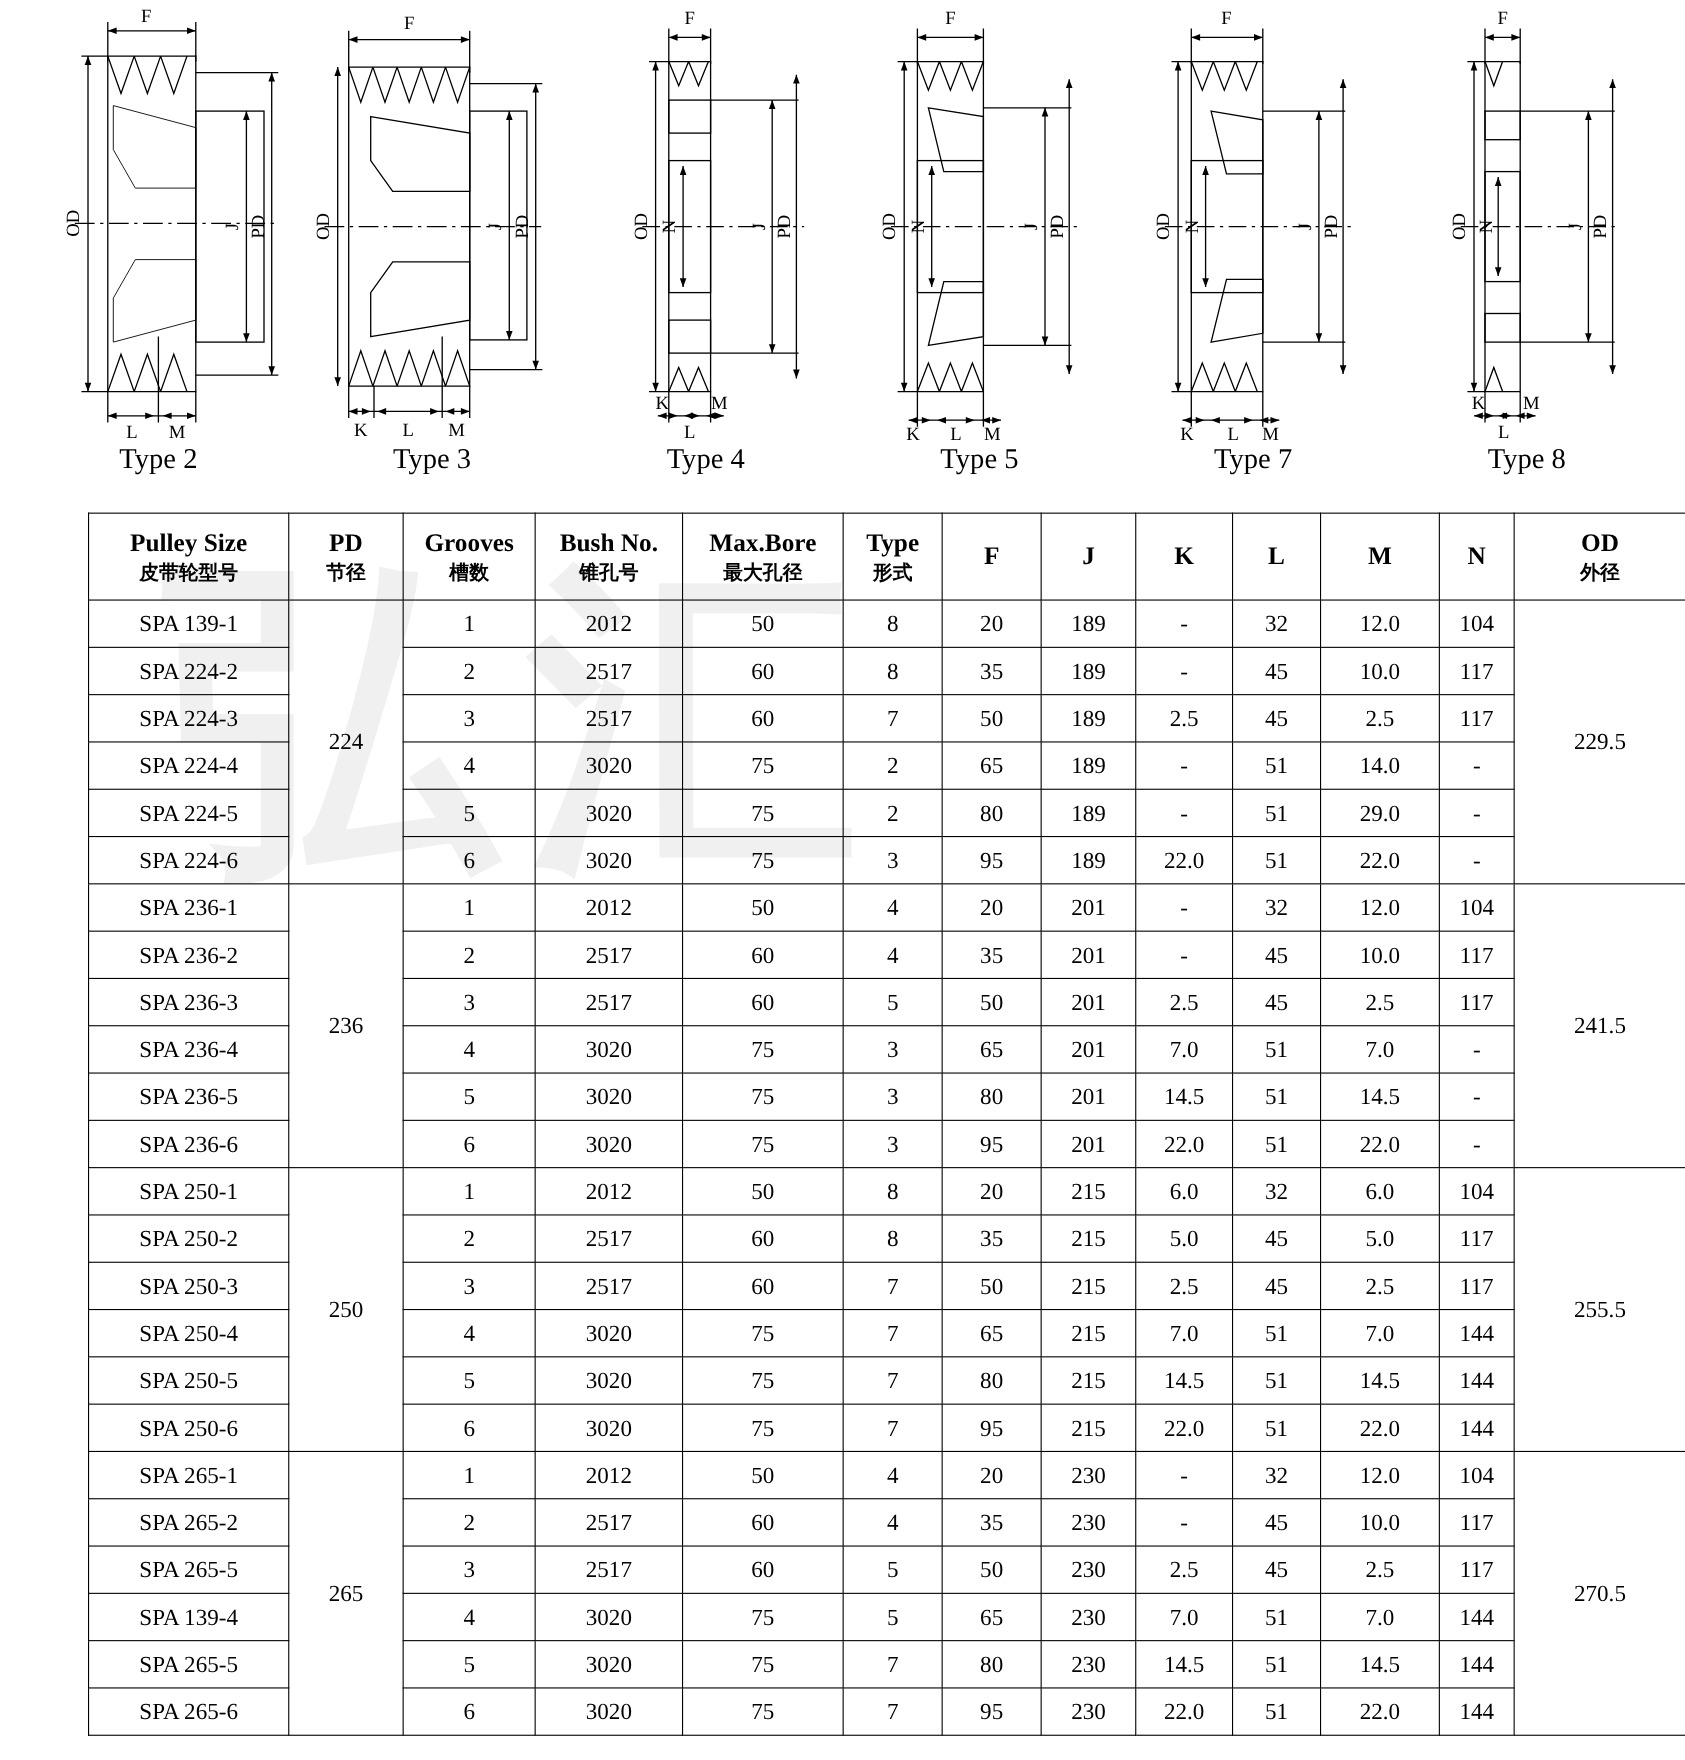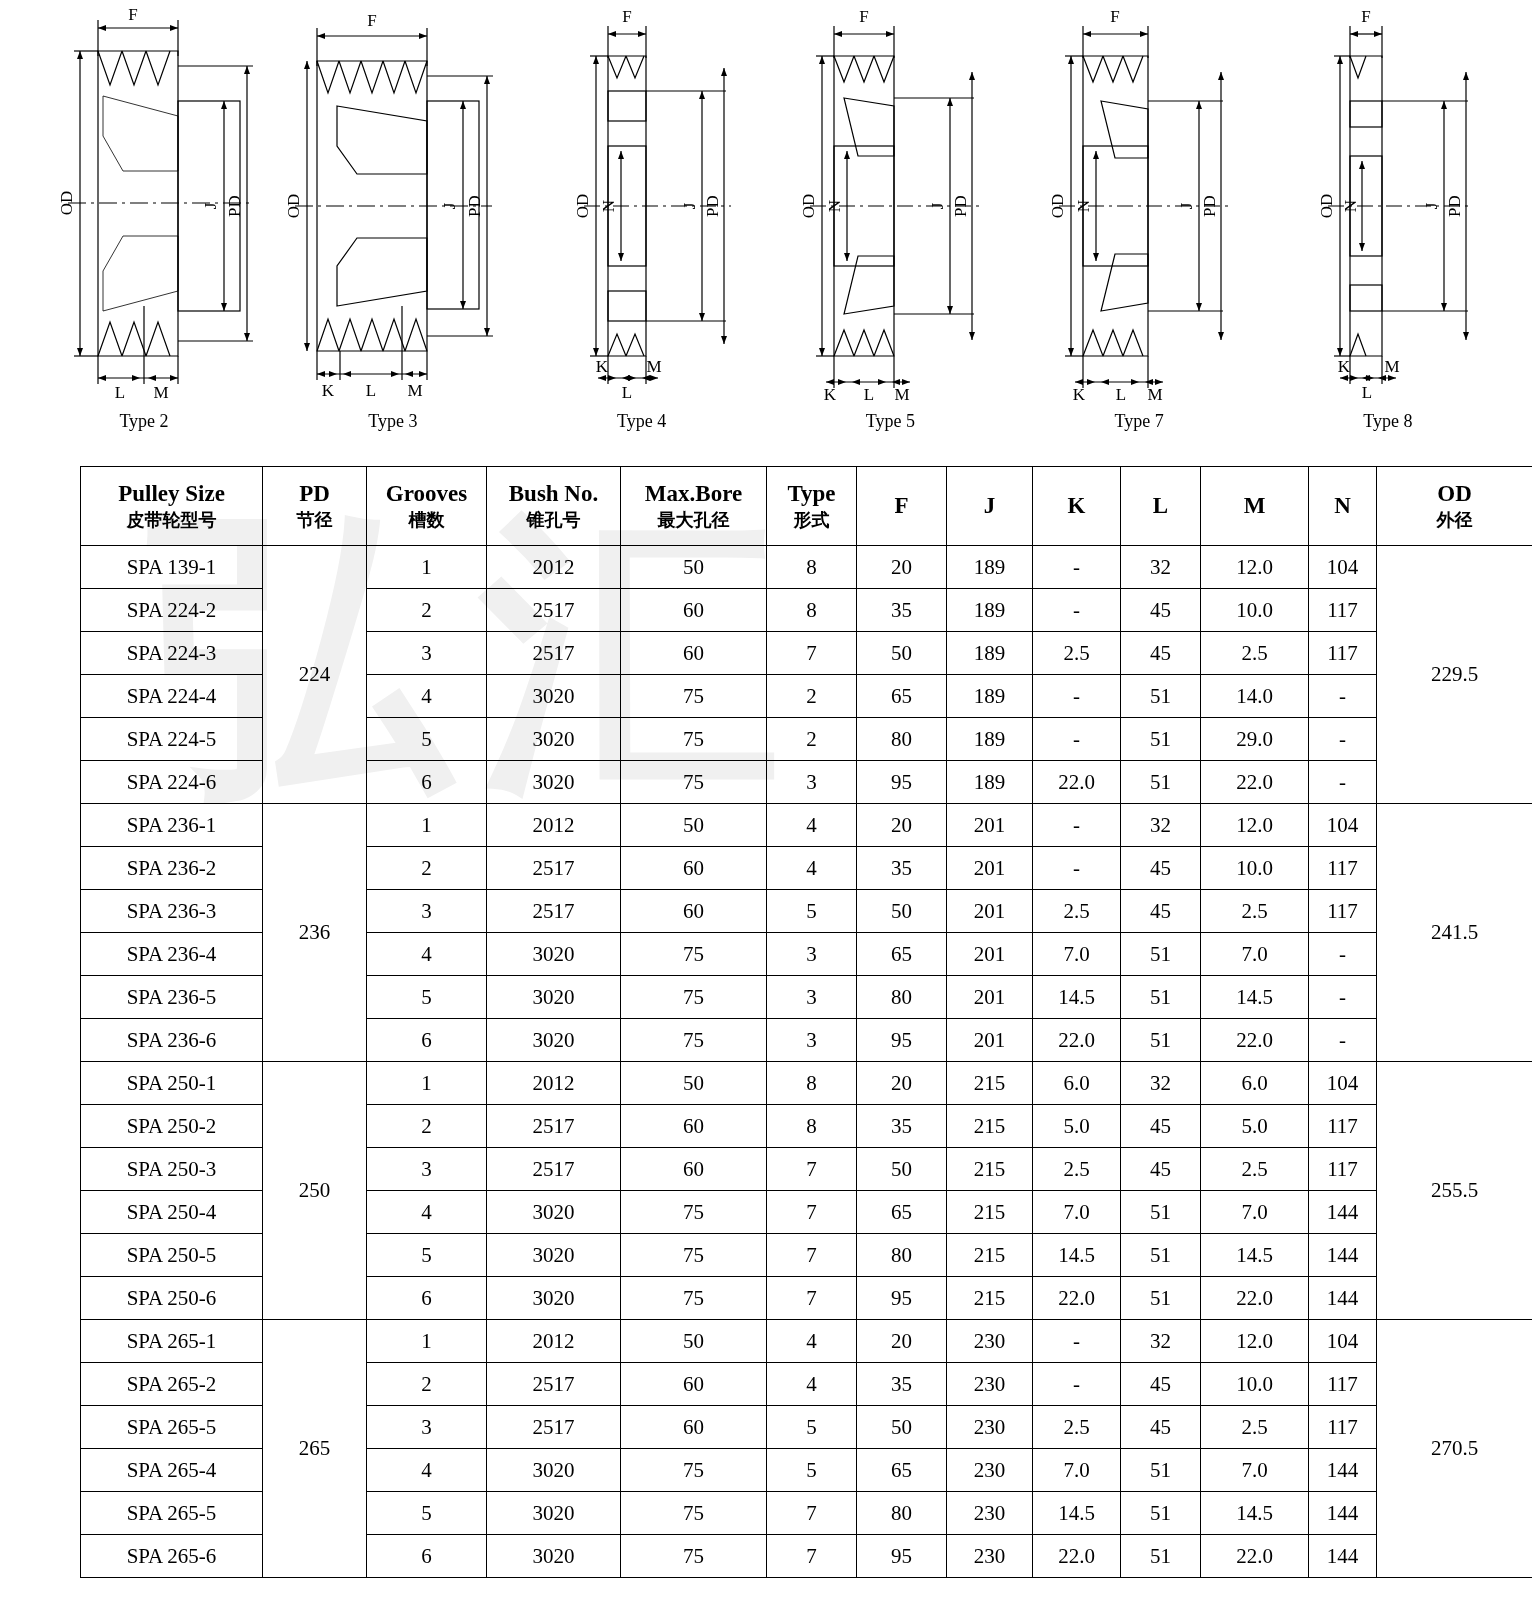--- a/index.html
+++ b/index.html
@@ -40,21 +40,21 @@
     position:relative;
     width:232px;
     height:440px;
   }
   .fig svg{display:block;}
   .fig-caption{
     position:absolute;
     bottom:14px;
     width:100%;
     text-align:center;
-    font-size:18px;
+    font-size:26px;
     font-family:"Liberation Serif", serif;
   }
 
   
   .table-wrap{
     position:relative;
     z-index:1;
     padding:16px 80px;
     box-sizing:border-box;
   }
@@ -774,21 +774,21 @@
         <td>60</td>
         <td>5</td>
         <td>50</td>
         <td>230</td>
         <td>2.5</td>
         <td>45</td>
         <td>2.5</td>
         <td>117</td>
       </tr>
       <tr>
-        <td>SPA 265-4</td>
+        <td>SPA 139-4</td>
         <td>4</td>
         <td>3020</td>
         <td>75</td>
         <td>5</td>
         <td>65</td>
         <td>230</td>
         <td>7.0</td>
         <td>51</td>
         <td>7.0</td>
         <td>144</td>

